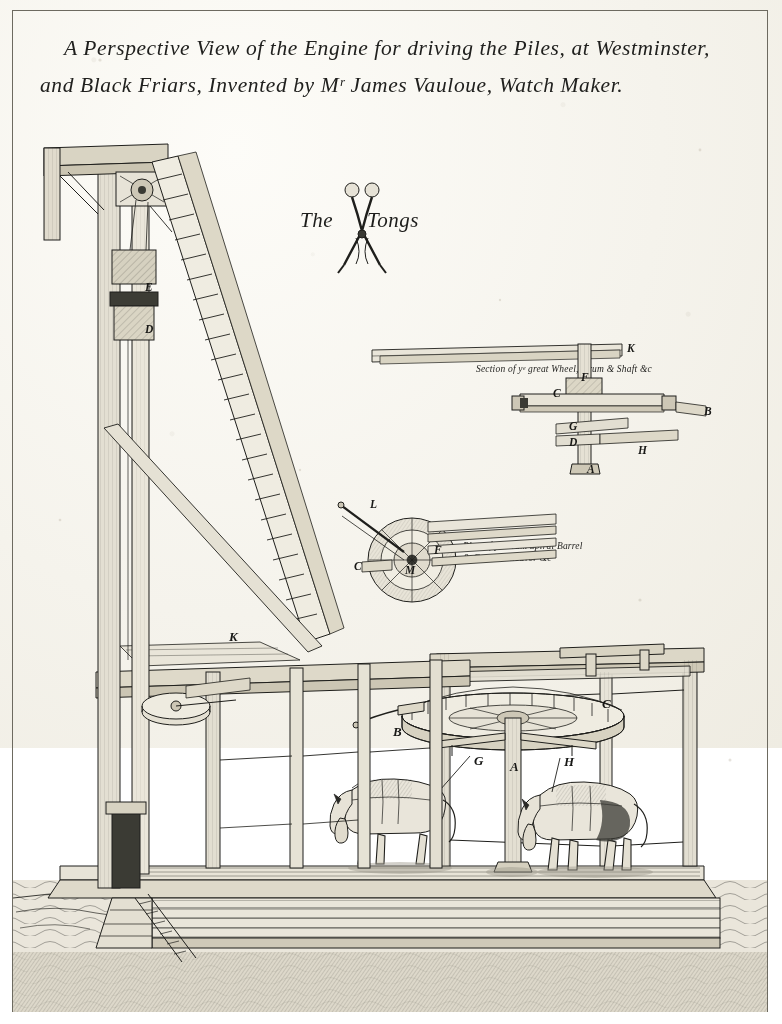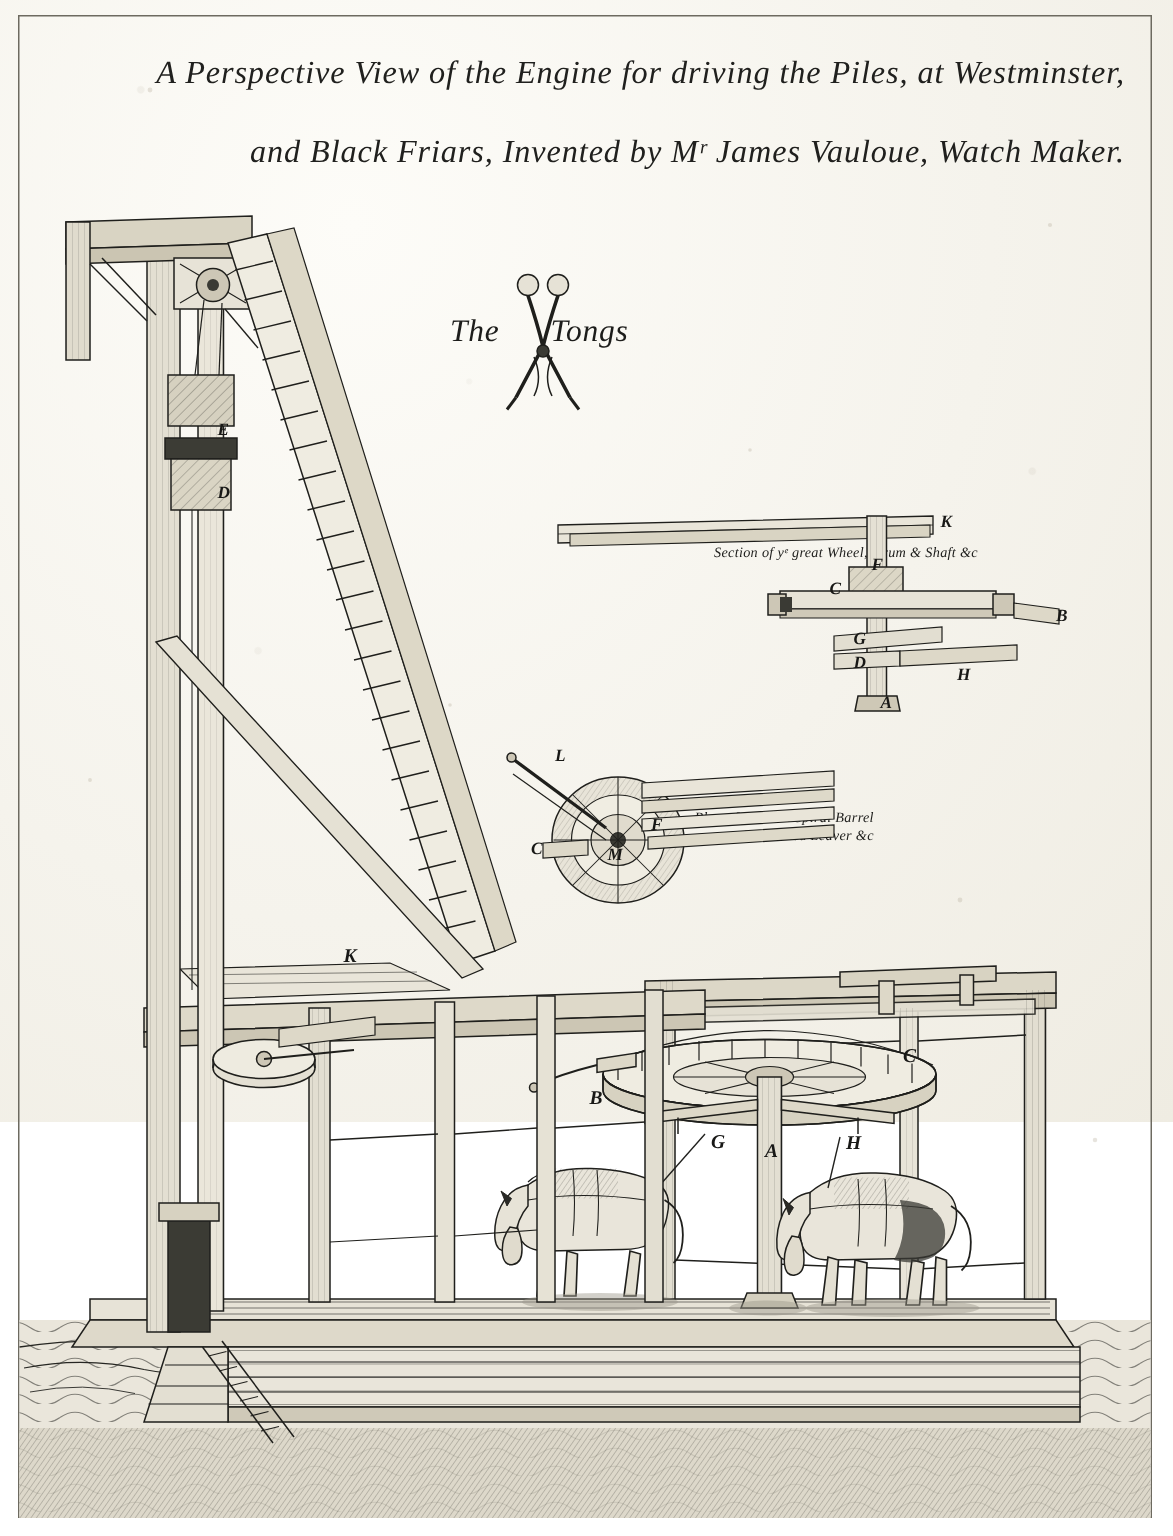--- a/index.html
+++ b/index.html
@@ -12,21 +12,20 @@
     height: 1024px;
     overflow: hidden;
     font-family: "Liberation Serif", serif;
   }
   .plate {
     position: relative;
     width: 782px;
     height: 748px;
     background:
       radial-gradient(ellipse at 30% 20%, #fdfcf8 0%, #f5f3ec 55%, #efece2 100%);
-    text-align: right;
   }
   
   .paper-grain {
     position: absolute;
     inset: 0;
     background-image:
       radial-gradient(circle at 12% 8%, rgba(160,150,130,.10) 0 2px, transparent 3px),
       radial-gradient(circle at 72% 14%, rgba(160,150,130,.08) 0 2px, transparent 3px),
       radial-gradient(circle at 88% 42%, rgba(150,140,120,.09) 0 2px, transparent 3px),
       radial-gradient(circle at 22% 58%, rgba(150,140,120,.07) 0 2px, transparent 3px),
@@ -51,21 +50,21 @@
   }
   .title-line {
     font-family: "Liberation Serif", serif;
     font-style: italic;
     font-size: 21.5px;
     letter-spacing: .6px;
     line-height: 1.0;
     white-space: nowrap;
   }
   .title-line.l1 { margin-left: 24px; }
-  .title-line.l2 { margin-top: 31px; margin-left: 0px; }
+  .title-line.l2 { margin-top: 15px; margin-left: 0px; }
 
   .tongs-label {
     position: absolute;
     left: 300px; top: 208px;
     font-style: italic;
     font-size: 21px;
     color: #1d1d1b;
     letter-spacing: .5px;
   }
   .tongs-label .gap { display: inline-block; width: 34px; }

